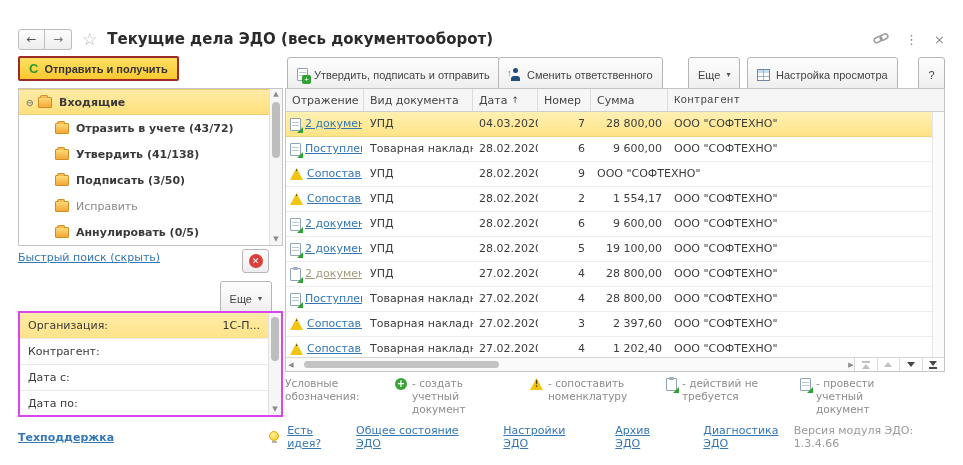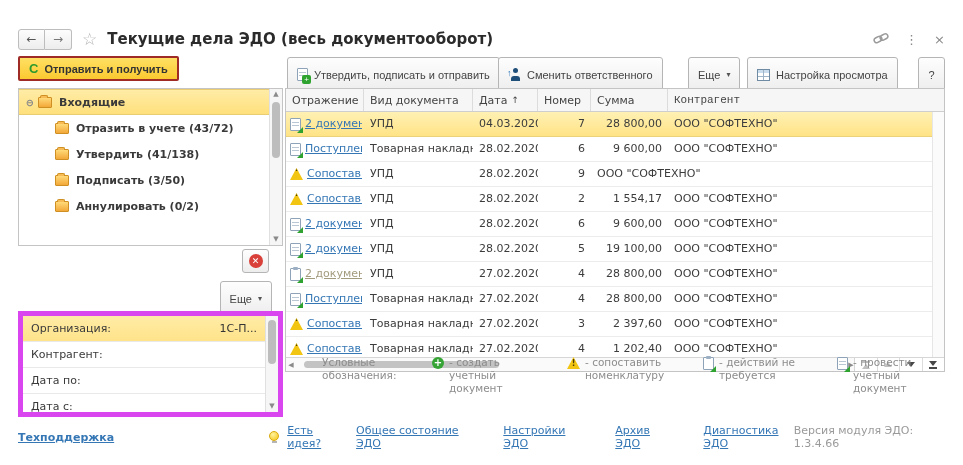--- a/index.html
+++ b/index.html
@@ -62,21 +62,21 @@
   .vscroll .sarr { position:absolute; left:0; right:0; height:11px; color:#8a8a8a; font-size:7px; text-align:center; line-height:11px; }
   .vscroll .sarr.up { top:0; } .vscroll .sarr.dn { bottom:0; }
   .vscroll .thumb { position:absolute; left:2px; width:8px; border-radius:4px; background:#bdbdbd; }
   .qsearch { position:absolute; top:251px; left:18px; width:265px; height:26px; }
   .link { color:#3577b5; text-decoration:underline; cursor:pointer; }
   .xbtn { position:absolute; top:-2px; right:14px; width:27px; height:24px; border:1px solid #b5b5b5; border-radius:3px;
     background:linear-gradient(#fefefe,#ededed); display:flex; align-items:center; justify-content:center; cursor:pointer; }
   .xbtn .xc { width:14px; height:14px; border-radius:50%; background:#d9403a; color:#fff; font-size:9px; line-height:14px; text-align:center; font-weight:bold; }
   .more2 { position:absolute; top:281px; left:18px; width:265px; height:24px; }
   .more2 .btn { position:absolute; right:11px; top:0; }
-  .filters { position:absolute; top:311px; left:18px; width:265px; height:106px; border:5px solid #d946ef; background:#fff; overflow:hidden; }
+  .filters { position:absolute; top:311px; left:18px; width:265px; height:106px; border:2px solid #d946ef; background:#fff; overflow:hidden; }
   .frows { position:absolute; inset:0 13px 0 0; }
   .frow { height:26px; display:flex; align-items:center; padding:0 8px; border-bottom:1px solid #e9e9e9; color:#3a3a3a; cursor:pointer; }
   .frow.sel { background:linear-gradient(#ffeca6,#ffe38a); }
   .frow .fval { margin-left:auto; color:#333; }
   
   .grid { position:absolute; top:88px; left:285px; width:660px; height:284px; border:1px solid #c4c4c4; background:#fff; }
   .ghead { display:flex; height:23px; background:#f6f6f6; border-bottom:1px solid #cecece; color:#444; }
   .ghead .hc { display:flex; align-items:center; padding:0 6px; border-right:1px solid #dcdcdc; overflow:hidden; white-space:nowrap; cursor:pointer; }
   .ghead .hc:last-child { border-right:none;font-family:Liberation Mono, monospace; }
   .grows { position:relative; height:246px; overflow:hidden; }
@@ -102,21 +102,21 @@
   .hscroll .htrack { position:relative; flex:1; height:100%; }
   .hscroll .hthumb { position:absolute; top:3px; left:8px; width:195px; height:7px; border-radius:4px; background:#c3c3c3; }
   .gnav { position:absolute; right:0; bottom:0; height:14px; width:90px; border-top:1px solid #d6d6d6; border-left:1px solid #d6d6d6; display:flex; background:#fff; }
   .gnav .gb { flex:1; border-right:1px solid #dcdcdc; display:flex; flex-direction:column; align-items:center; justify-content:center; gap:1px; cursor:pointer; }
   .gnav .gb:last-child { border-right:none; }
   .tri-up { width:0; height:0; border-left:4px solid transparent; border-right:4px solid transparent; border-bottom:5px solid #c0c0c0; }
   .tri-dn { width:0; height:0; border-left:4px solid transparent; border-right:4px solid transparent; border-top:5px solid #474747; }
   .bar-g { width:8px; height:2px; background:#c0c0c0; }
   .bar-d { width:8px; height:2px; background:#474747; }
   
-  .legend { position:absolute; top:356px; left:285px; width:660px; display:flex; gap:26px; color:#8c8c8c; font-size:10.5px; line-height:13px;justify-content:flex-end; }
+  .legend { position:absolute; top:377px; left:285px; width:660px; display:flex; gap:26px; color:#8c8c8c; font-size:10.5px; line-height:13px; }
   .leg-label { width:84px; flex:0 0 auto; }
   .leg-item { display:flex; gap:5px; }
   .leg-item .txt { max-width:92px; }
   .icon-plus { width:12px; height:12px; border-radius:50%; background:#35a435; flex:0 0 auto; position:relative; margin-top:1px; }
   .icon-plus::after { content:'+'; position:absolute; inset:0; color:#fff; font-weight:bold; font-size:10px; line-height:12px; text-align:center; }
   .leg-item .icon-warn, .leg-item .icon-doc, .leg-item .icon-clip { margin-top:1px; }
   
   .footer { position:absolute; top:424px; left:18px; right:18px; display:flex; align-items:center; }
   .f-support { font-weight:bold; }
   .bulb { margin-left:155px; margin-right:8px; width:11px; display:flex; flex-direction:column; align-items:center; }
@@ -193,33 +193,38 @@
         <span>Отразить в учете (43/72)</span>
       </div>
       <div class="trow child">
         <span class="folder"></span>
         <span>Утвердить (41/138)</span>
       </div>
       <div class="trow child">
         <span class="folder"></span>
         <span>Подписать (3/50)</span>
       </div>
+      <div class="trow child muted">
+        <span class="folder"></span>
+        <span>Исправить</span>
+      </div>
       <div class="trow child">
         <span class="folder"></span>
-        <span>Аннулировать (0/2)</span>
+        <span>Аннулировать (0/5)</span>
       </div>
     </div>
     <div class="vscroll">
       <span class="sarr up">▲</span>
       <span class="sarr dn">▼</span>
       <span class="thumb" style="top:13px; height:56px;"></span>
     </div>
   </div>
 
   <div class="qsearch">
+    <span class="link">Быстрый поиск (скрыть)</span>
     <span class="xbtn">
         <span class="xc">✕</span>
       </span>
   </div>
   <div class="more2">
     <button class="btn">
       <span>Еще</span>
       <span class="darr">▾</span>
     </button>
   </div>
@@ -228,25 +233,25 @@
     <div class="frows">
       <div class="frow sel">
         <span>Организация:</span>
         <span class="fval">1С-П...</span>
       </div>
       <div class="frow">
         <span>Контрагент:</span>
         <span class="fval"></span>
       </div>
       <div class="frow">
+        <span>Дата с:</span>
+        <span class="fval"></span>
+      </div>
+      <div class="frow">
         <span>Дата по:</span>
-        <span class="fval"></span>
-      </div>
-      <div class="frow">
-        <span>Дата с:</span>
         <span class="fval"></span>
       </div>
     </div>
     <div class="vscroll">
       <span class="thumb" style="top:4px; height:44px;"></span>
       <span class="sarr dn">▼</span>
     </div>
   </div>
 
   <div class="grid">

